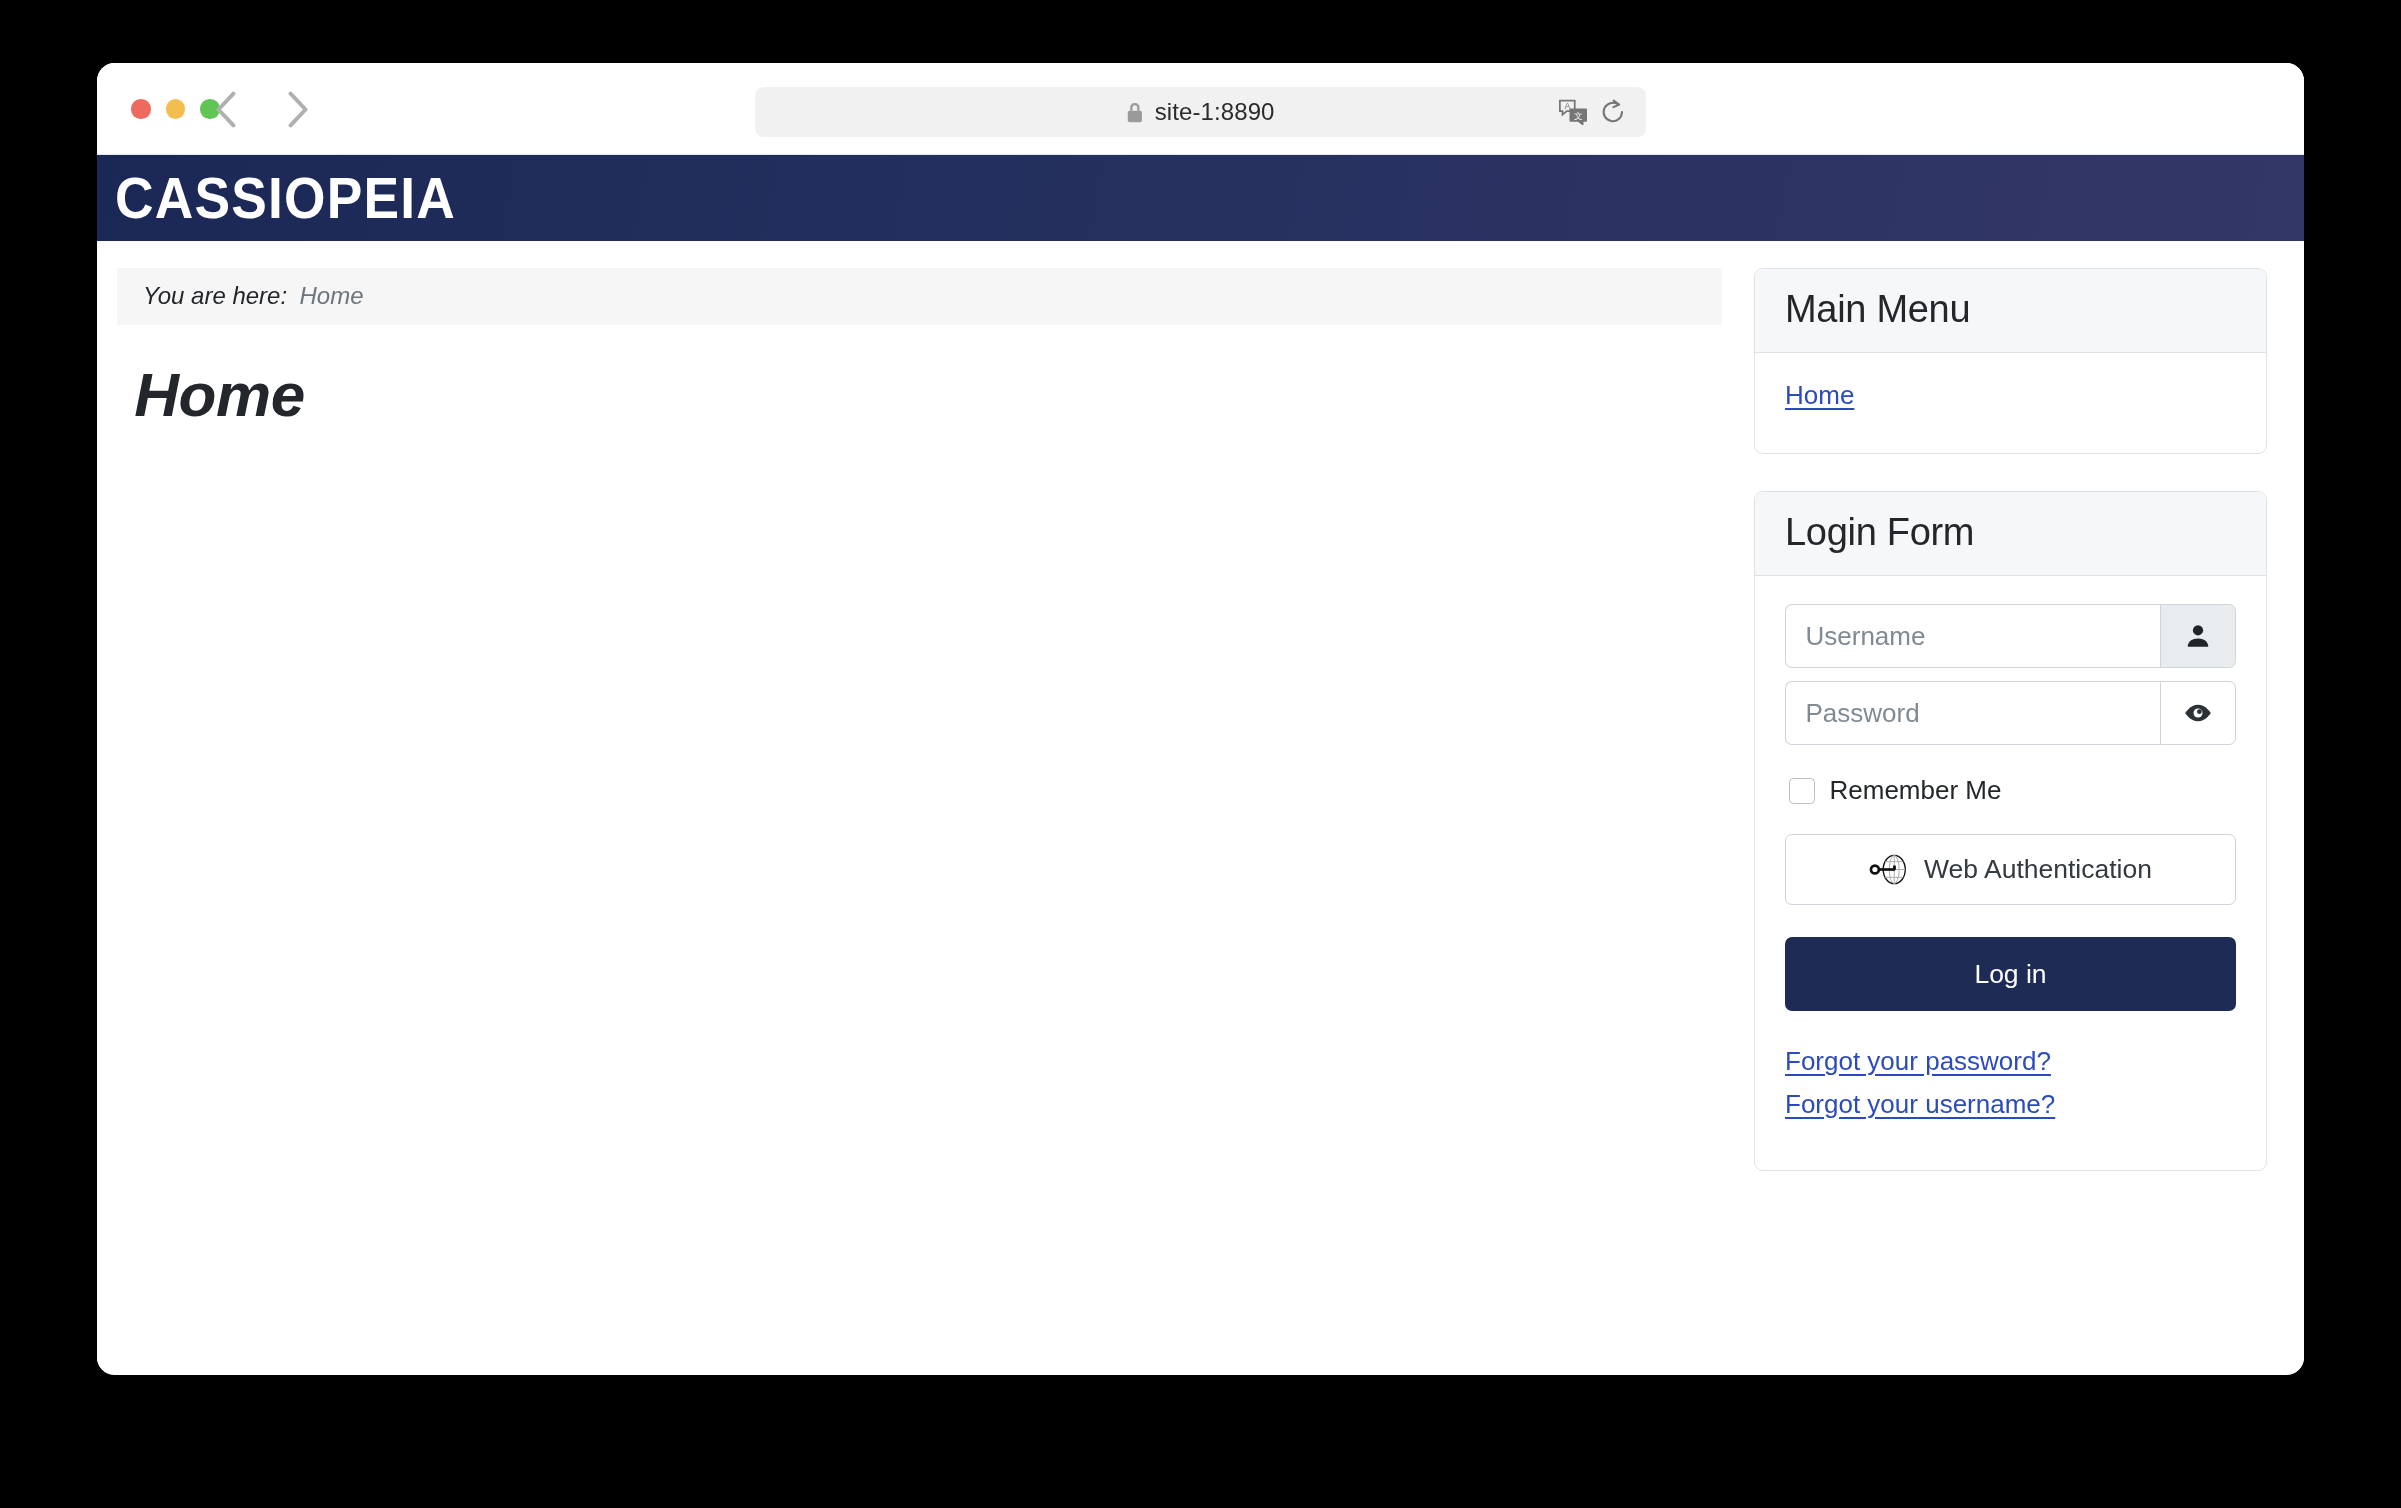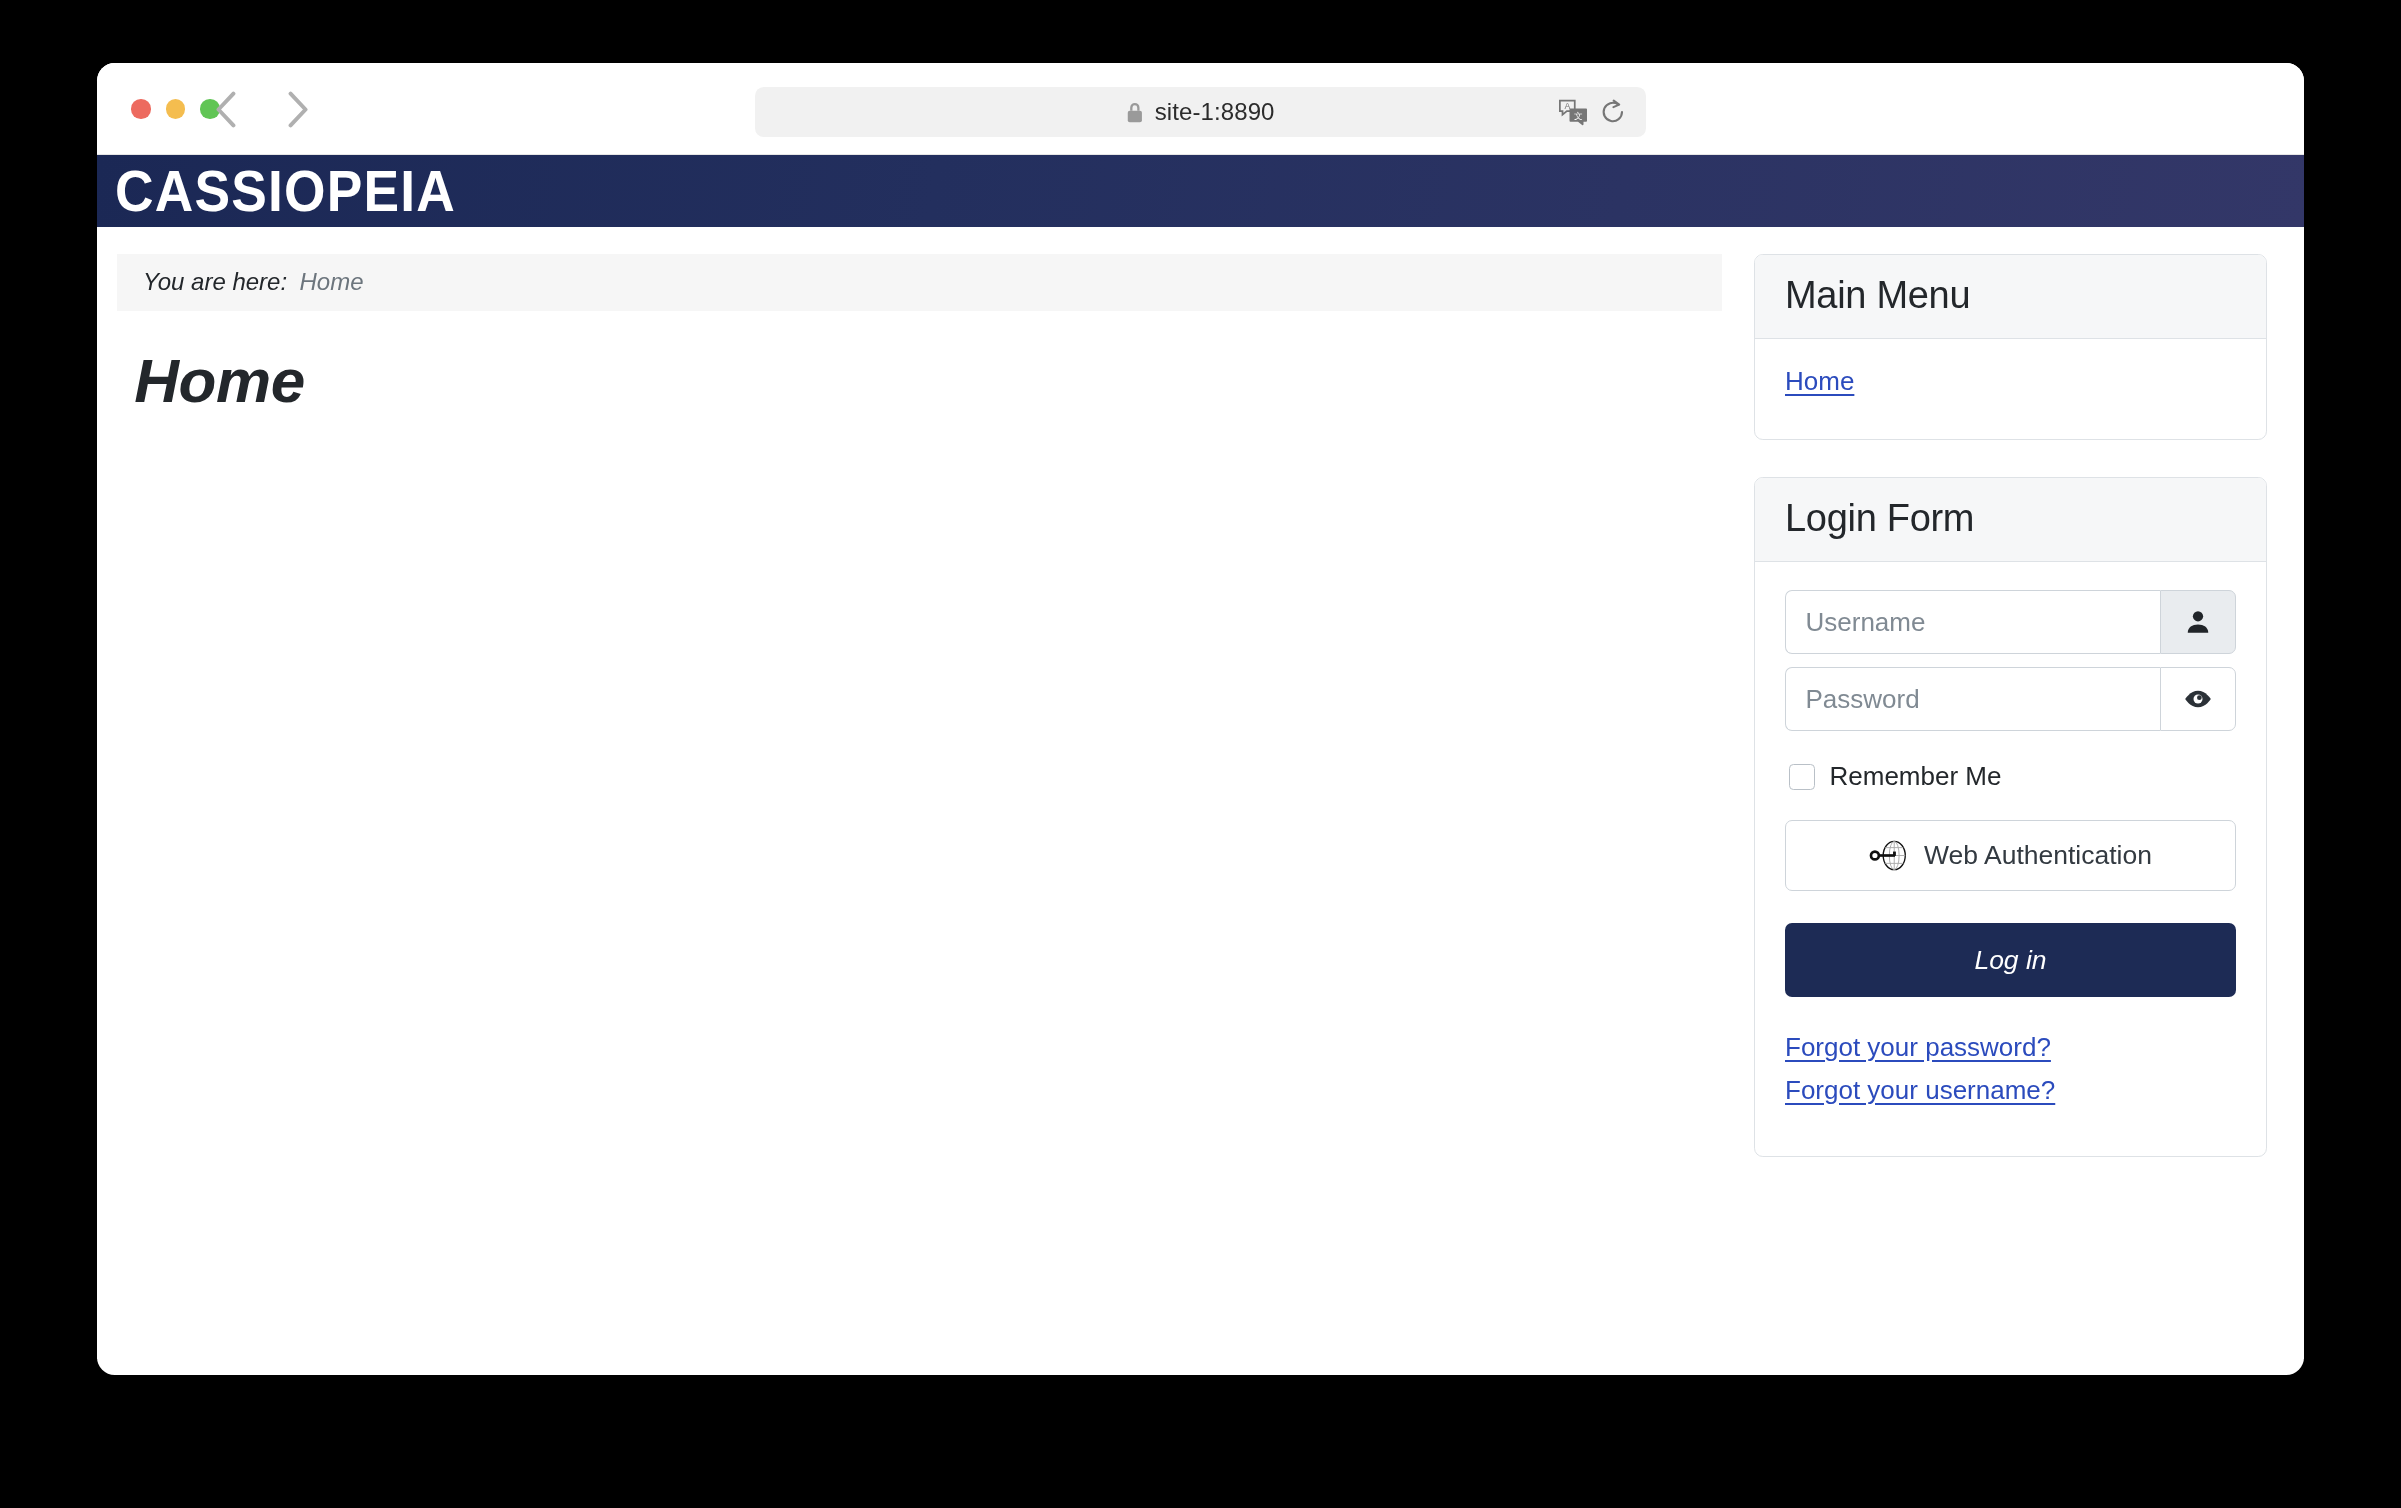--- a/index.html
+++ b/index.html
@@ -88,21 +88,21 @@
     gap: 12.4px;
   }
   .url-action-btn {
     background: none; border: none; cursor: pointer;
     display: flex; align-items: center; justify-content: center;
     padding: 0;
   }
 
   
   .site-header {
-    height: 72px;
+    height: 86px;
     background: linear-gradient(100deg, #1b2855 0%, #232f5e 38%, #333768 100%);
     display: flex;
     align-items: center;
     padding-left: 17.7px;
   }
   .brand {
     color: #ffffff;
     font-size: 58px;
     font-weight: 700;
     letter-spacing: 1.3px;
@@ -258,21 +258,20 @@
     width: 100%;
     height: 74px;
     margin-top: 32px;
     border: none;
     border-radius: 7px;
     background: #1d2b55;
     color: #ffffff;
     font-size: 26.5px;
     font-family: "Liberation Sans", sans-serif;
     cursor: pointer;
-    font-style: italic;
   }
 
   .form-links {
     margin-top: 35px;
     display: flex;
     flex-direction: column;
     gap: 11.5px;
   }
   .form-link {
     font-size: 26px;

